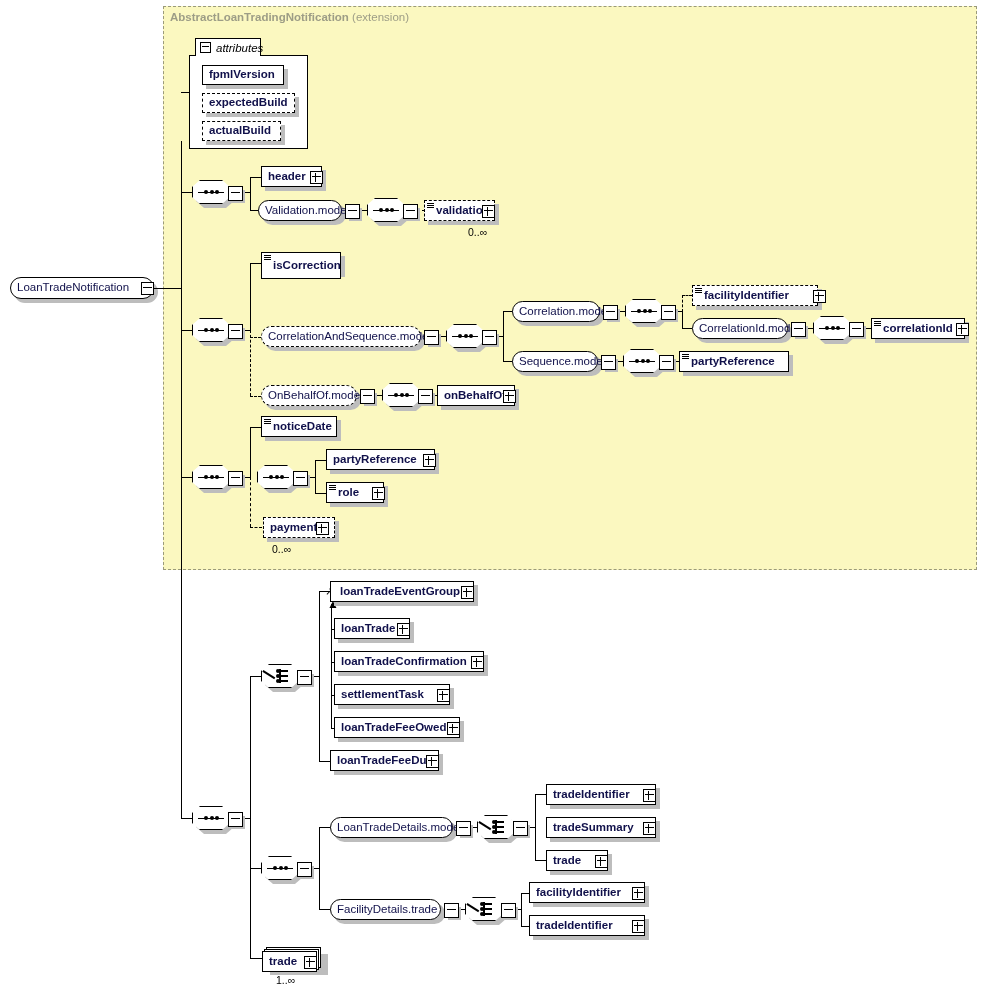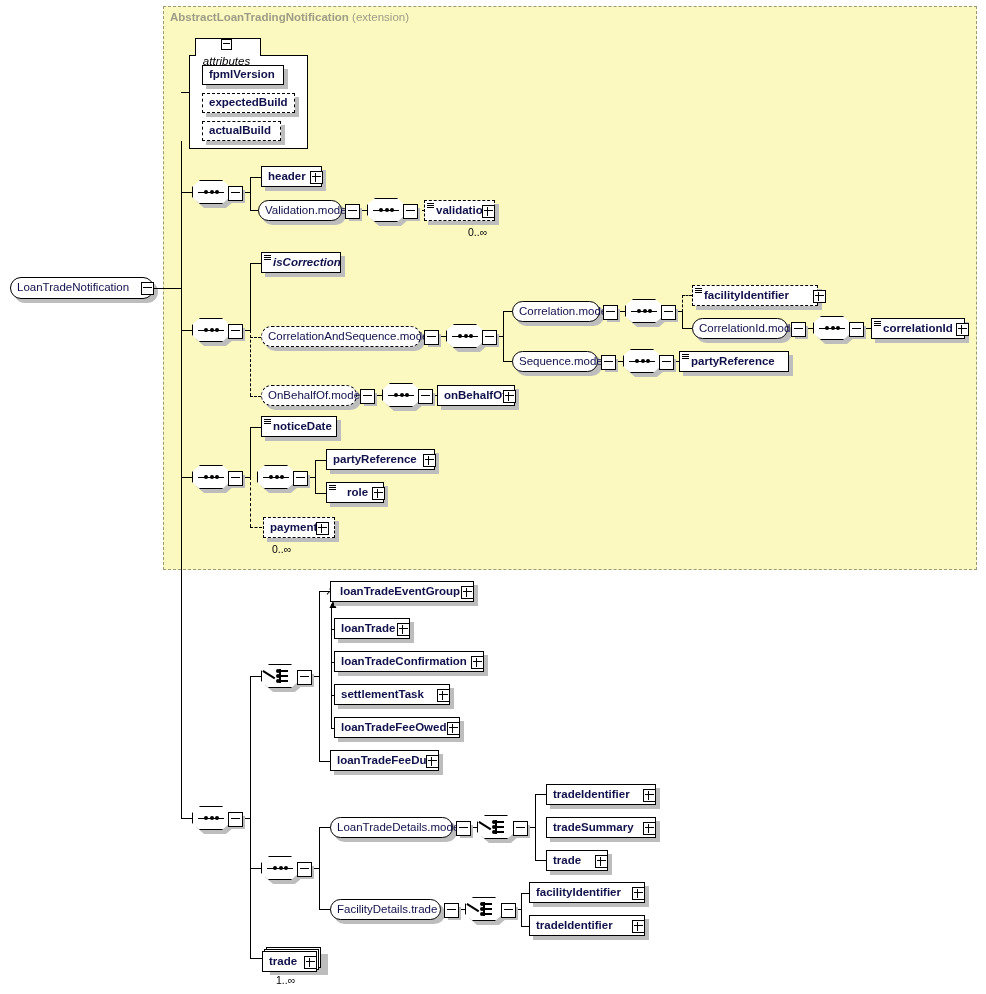--- a/index.html
+++ b/index.html
@@ -7,21 +7,21 @@
   #canvas{position:relative;width:986px;height:994px;background:#fff;overflow:hidden;}
 
   
   .ext-box{position:absolute;background:#fbf8c0;border:1px dashed #9a9a7a;box-sizing:border-box;}
   .ext-title{position:absolute;font-size:11.5px;font-weight:bold;color:#9d9d86;white-space:nowrap;}
   .ext-title .paren{font-weight:normal;}
 
   
   .attr-panel{position:absolute;background:#ffffff;border:1px solid #000;box-sizing:border-box;}
   .attr-tab{position:absolute;background:#ffffff;border:1px solid #000;border-bottom:none;box-sizing:border-box;
-            display:flex;align-items:center;gap:5px;padding:0 7px 0 4px;flex-direction:column;}
+            display:flex;align-items:center;gap:5px;padding:0 7px 0 4px;}
   .attr-tab .lbl{font-size:11.5px;font-style:italic;color:#000;white-space:nowrap;}
   .minusbox{width:9px;height:9px;border:1px solid #000;background:#fff;position:relative;flex:none;}
   .minusbox:before{content:"";position:absolute;left:1px;right:1px;top:3px;height:1px;background:#000;}
 
   
   .node{position:absolute;box-sizing:border-box;background:#fff;border:1px solid #000;
         display:flex;align-items:center;white-space:nowrap;height:22px;}
   .node.dashed{border:1px dashed #000;}
   .node .txt{font-size:11.5px;color:#10104a;padding:0 6px;line-height:1;}
   .node.bold .txt{font-weight:bold;}
@@ -201,21 +201,21 @@
 
   <div class="ln lnh" style="left:241px;top:330px;width:10px;"></div>
   <div class="ln lnv" style="left:250px;top:263px;height:67px;"></div>
   <div class="ln lnh" style="left:250px;top:263px;width:11px;"></div>
 
   <div class="dlnv" style="left:250px;top:330px;height:66px;"></div>
   <div class="dln" style="left:250px;top:337px;width:11px;"></div>
   <div class="dln" style="left:250px;top:396px;width:11px;"></div>
 
   <div class="nodeshadow" style="left:265px;top:256px;width:80px;height:21px;"></div>
-  <div class="node bold" style="left:261px;top:252px;width:80px;height:21px;font-style:italic;">
+  <div class="node bold" style="left:261px;top:252px;width:80px;height:27px;">
     <span class="stlines">
         <i></i>
         <i></i>
         <i></i>
       </span>
     <span class="txt" style="padding-left:11px;">isCorrection</span>
   </div>
 
   <div class="nodeshadow" style="left:265px;top:330px;width:160px;height:21px;border-radius:11px;"></div>
   <div class="node model dashed" style="left:261px;top:326px;width:160px;height:21px;">
@@ -428,21 +428,21 @@
   </div>
   <div class="tog plus" style="left:423px;top:454px;"></div>
 
   <div class="nodeshadow" style="left:330px;top:486px;width:58px;height:21px;"></div>
   <div class="node bold" style="left:326px;top:482px;width:58px;height:21px;">
     <span class="stlines">
         <i></i>
         <i></i>
         <i></i>
       </span>
-    <span class="txt" style="padding-left:20px;">role</span>
+    <span class="txt" style="padding-left:11px;">role</span>
   </div>
   <div class="tog plus" style="left:372px;top:487px;"></div>
 
   <div class="nodeshadow" style="left:267px;top:521px;width:72px;height:21px;"></div>
   <div class="node bold dashed" style="left:263px;top:517px;width:72px;height:21px;">
     <span class="txt">payment</span>
   </div>
   <div class="tog plus" style="left:316px;top:522px;"></div>
   <div class="occ" style="left:272px;top:543px;">0..∞</div>
 

